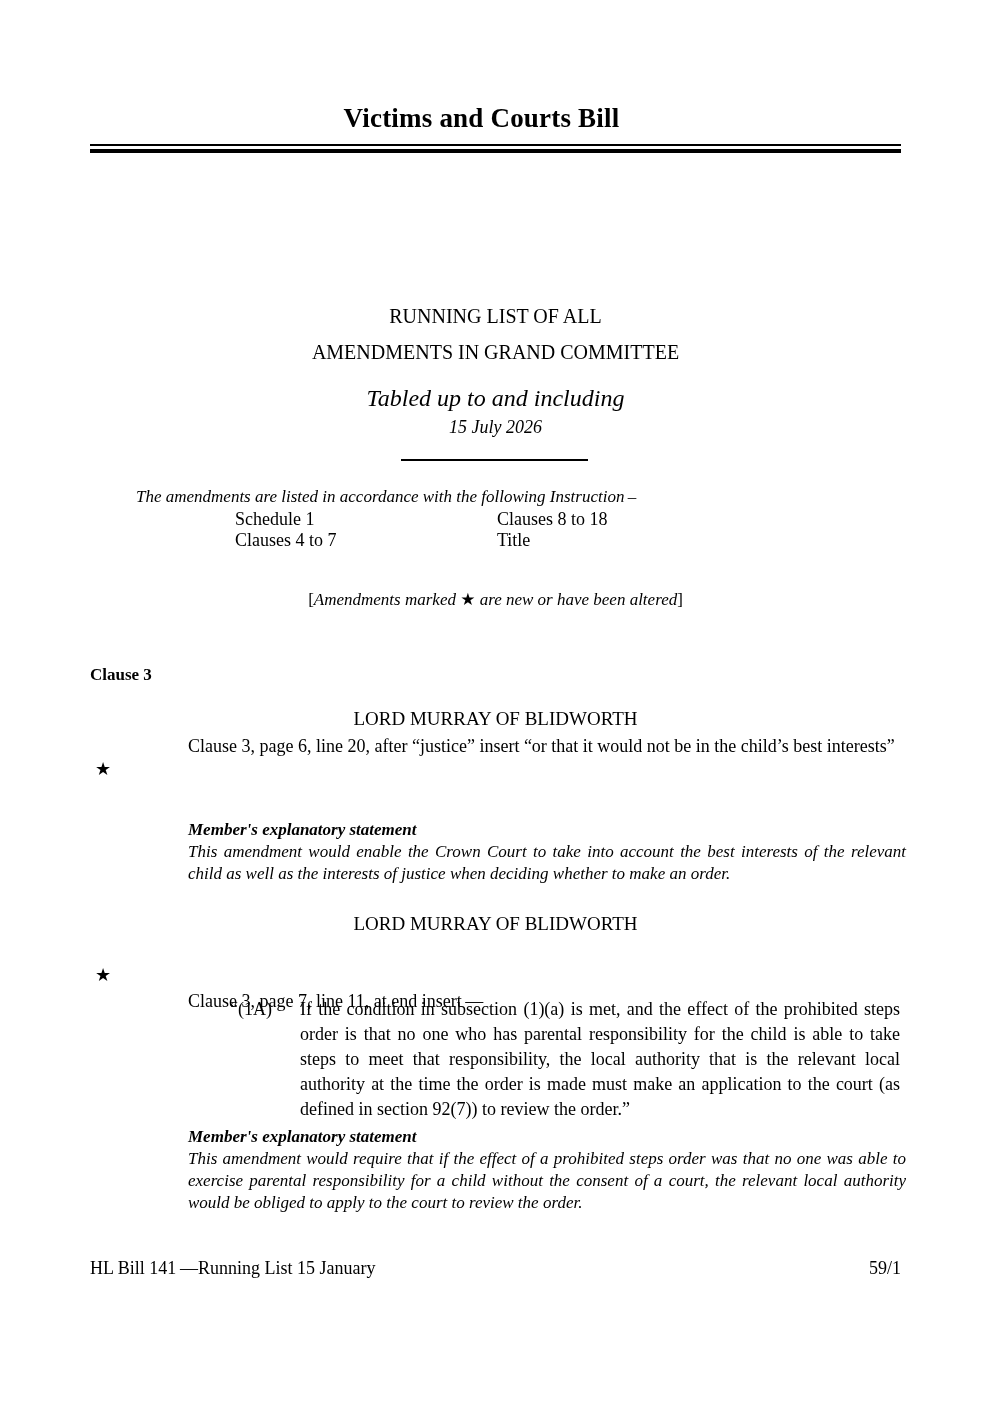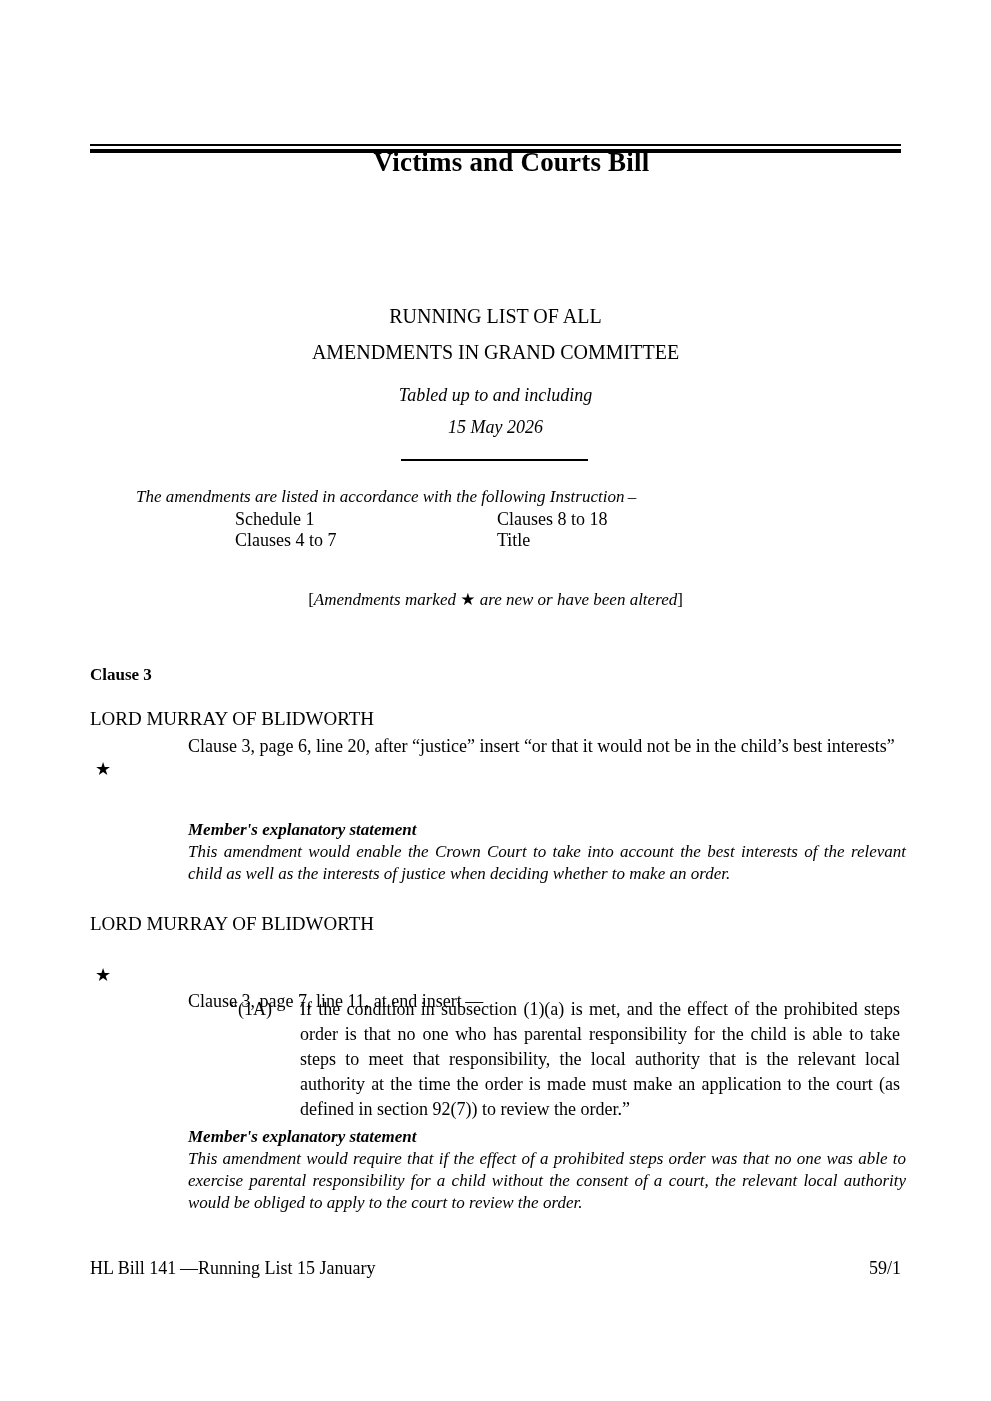--- a/index.html
+++ b/index.html
@@ -19,28 +19,27 @@
   .page {
     position: absolute;
     left: 0; top: 0;
     width: 991px;
     height: 1401px;
   }
 
   
   .doc-title {
     position: absolute;
-    left: 106px;
+    left: 76px;
     top: 103px;
     width: 811px;
     text-align: center;
     font-size: 27px;
     font-weight: bold;
     letter-spacing: 0.2px;
-    margin-top: 44px;
   }
 
   .rule-double {
     position: absolute;
     left: 90px;
     top: 144px;
     width: 811px;
   }
   .rule-double .r1 {
     height: 2px;
@@ -70,21 +69,21 @@
     width: 811px;
     text-align: center;
     font-size: 20px;
   }
   .hdr-tabled {
     position: absolute;
     left: 90px;
     top: 385px;
     width: 811px;
     text-align: center;
-    font-size: 18px;
+    font-size: 24px;
     font-style: italic;
   }
   .hdr-date {
     position: absolute;
     left: 90px;
     top: 417px;
     width: 811px;
     text-align: center;
     font-size: 18px;
     font-style: italic;
@@ -140,20 +139,21 @@
     left: 90px;
     width: 811px;
     text-align: left;
     font-size: 17px;
     font-weight: bold;
   }
   .sponsor {
     position: absolute;
     left: 90px;
     width: 811px;
+    text-align: center;
     font-size: 19px;
   }
 
   .amend-star {
     position: absolute;
     left: 95px;
     font-size: 18px;
     line-height: 1;
   }
 
@@ -225,21 +225,21 @@
 
   <div class="rule-double">
     <div class="r1"></div>
     <div class="gap"></div>
     <div class="r2"></div>
   </div>
 
   <div class="hdr-line1">RUNNING LIST OF ALL</div>
   <div class="hdr-line2">AMENDMENTS IN GRAND COMMITTEE</div>
   <div class="hdr-tabled">Tabled up to and including</div>
-  <div class="hdr-date">15 May 2026</div>
+  <div class="hdr-date">15 July 2026</div>
 
   <div class="rule-short"></div>
 
   <div class="instr-intro">The amendments are listed in accordance with the following Instruction –</div>
 
   <div class="instr-cols">
     <div class="instr-row">
       <div class="c1">Schedule 1</div>
       <div class="c2">Clauses 8 to 18</div>
     </div>

